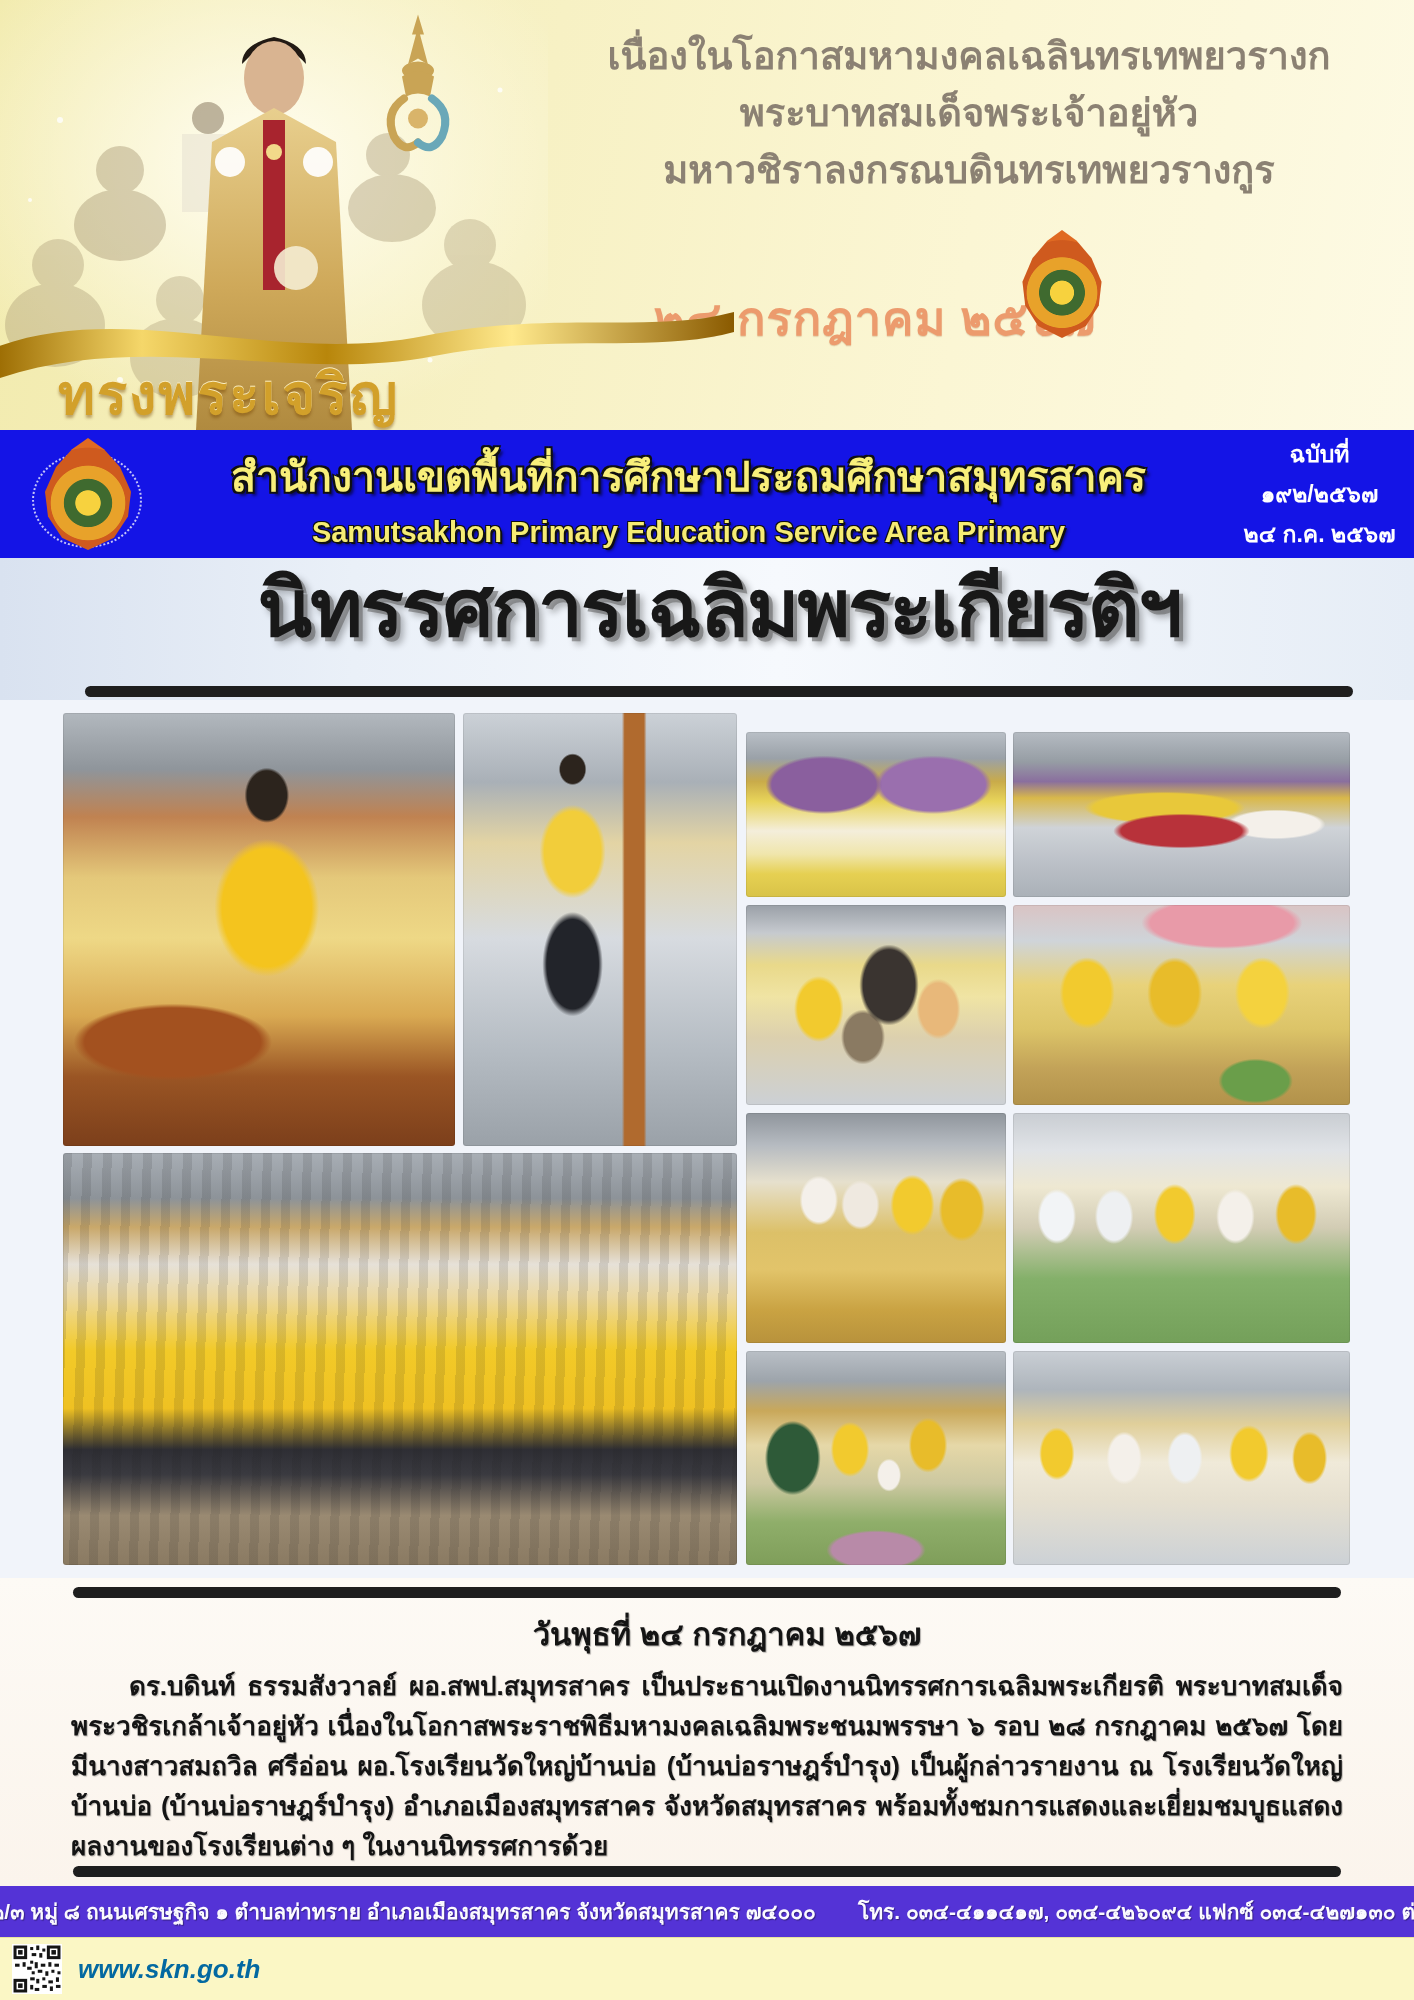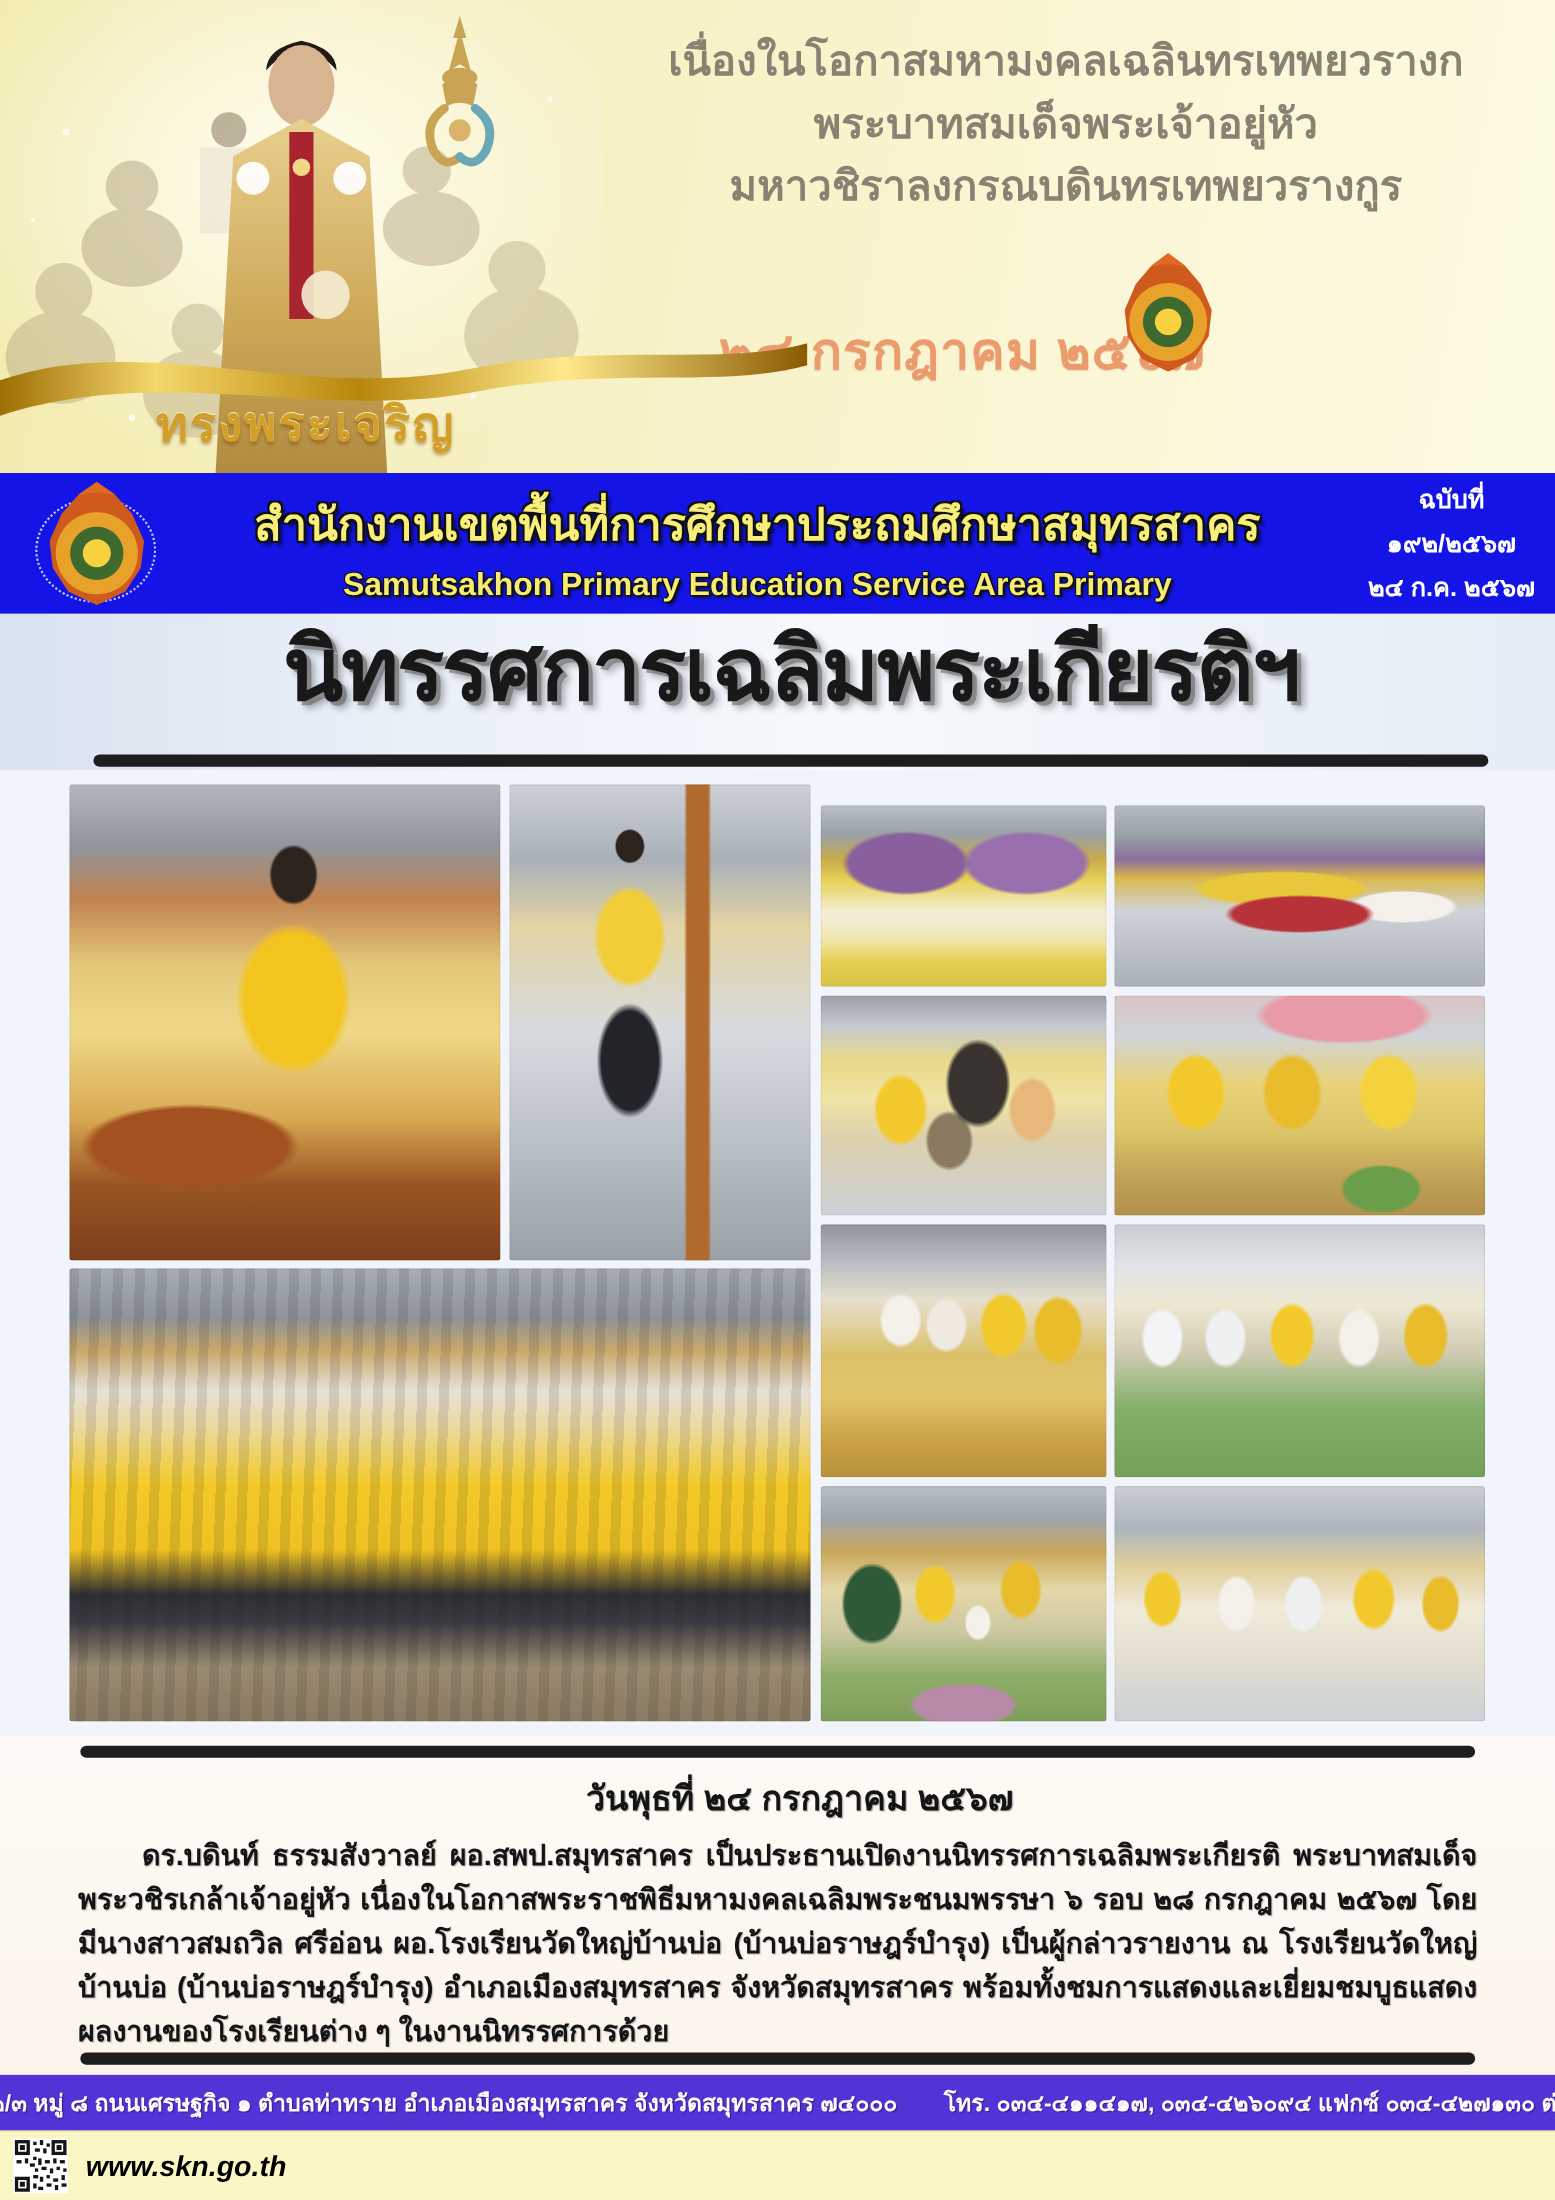--- a/index.html
+++ b/index.html
@@ -9,22 +9,22 @@
   
   .banner { position:relative; width:100%; height:430px;
     background:linear-gradient(100deg,#f2ebae 0%,#f7f1c4 38%,#fbf6d4 68%,#fdfae4 100%); overflow:hidden; }
   .portrait { position:absolute; left:0; top:0; width:548px; height:430px; }
   .royal-emblem { position:absolute; left:368px; top:10px; width:100px; height:155px; }
   .banner-text { position:absolute; left:545px; top:28px; width:848px; text-align:center;
     color:#8b8173; font-size:38px; font-weight:bold; line-height:57px; }
   .banner-date { position:absolute; left:590px; top:281px; width:570px; text-align:center;
     color:#ec9b6d; font-size:47px; font-weight:bold; letter-spacing:1px;
     text-shadow:0 1px 1px rgba(150,80,30,.25); }
-  .blessing { position:absolute; left:58px; top:350px; width:440px; text-align:center;
-    font-family:"DejaVu Serif", serif; font-weight:bold; font-size:44px; color:#d2a02a;
+  .blessing { position:absolute; left:58px; top:350px; width:440px; 
+    font-family:"DejaVu Serif", serif; font-weight:bold; font-size:56px; color:#d2a02a;
     text-shadow:0 -1px 0 #f8ecc0, 0 3px 3px rgba(120,70,0,.45); letter-spacing:2px; }
   .gold-wave { position:absolute; left:-6px; top:290px; width:740px; height:92px; }
 
   
   .obec { position:relative; }
   .obec .flame { width:100%; height:100%;
     clip-path:polygon(50% 0%,66% 10%,82% 26%,93% 48%,90% 70%,76% 89%,50% 100%,24% 89%,10% 70%,7% 48%,18% 26%,34% 10%);
     background:radial-gradient(circle at 50% 58%, #f7d23e 0 15%, #3f6a2f 16% 29%, #e8a22a 30% 45%, #cf5a1e 46% 67%, #e06a22 68% 100%); }
   .obec-banner { position:absolute; left:1016px; top:230px; width:92px; height:108px; }
   .obec-header { width:100px; height:112px; margin-left:38px; flex:none; }
@@ -132,21 +132,21 @@
 
   
   .addressbar { width:100%; height:51px; background:#5433d6; color:#fbfaff;
     display:flex; align-items:center; justify-content:center; gap:42px;
     font-size:21px; font-weight:bold; text-shadow:1px 1px 1px rgba(0,0,0,.4); white-space:nowrap; }
 
   
   .bottombar { width:100%; height:63px; background:#fbf7c5; display:flex; align-items:center;
     padding:0 38px 0 12px; border-top:1px solid #e8e2a0; }
   .qr { width:50px; height:50px; flex:none; }
-  .site { margin-left:16px; font-size:26px; font-weight:800; font-style:italic; color:#000000; }
+  .site { margin-left:16px; font-size:26px; font-weight:800; font-style:italic; color:#0369a1; }
   .credit { margin-left:auto; font-size:24px; font-weight:800; font-style:italic; color:#141414; }
 </style>
 </head>
 <body>
 
 <div id="page">
 
   <header class="banner">
     <svg class="portrait" viewBox="0 0 548 430" preserveAspectRatio="none" role="img">
       <defs>

